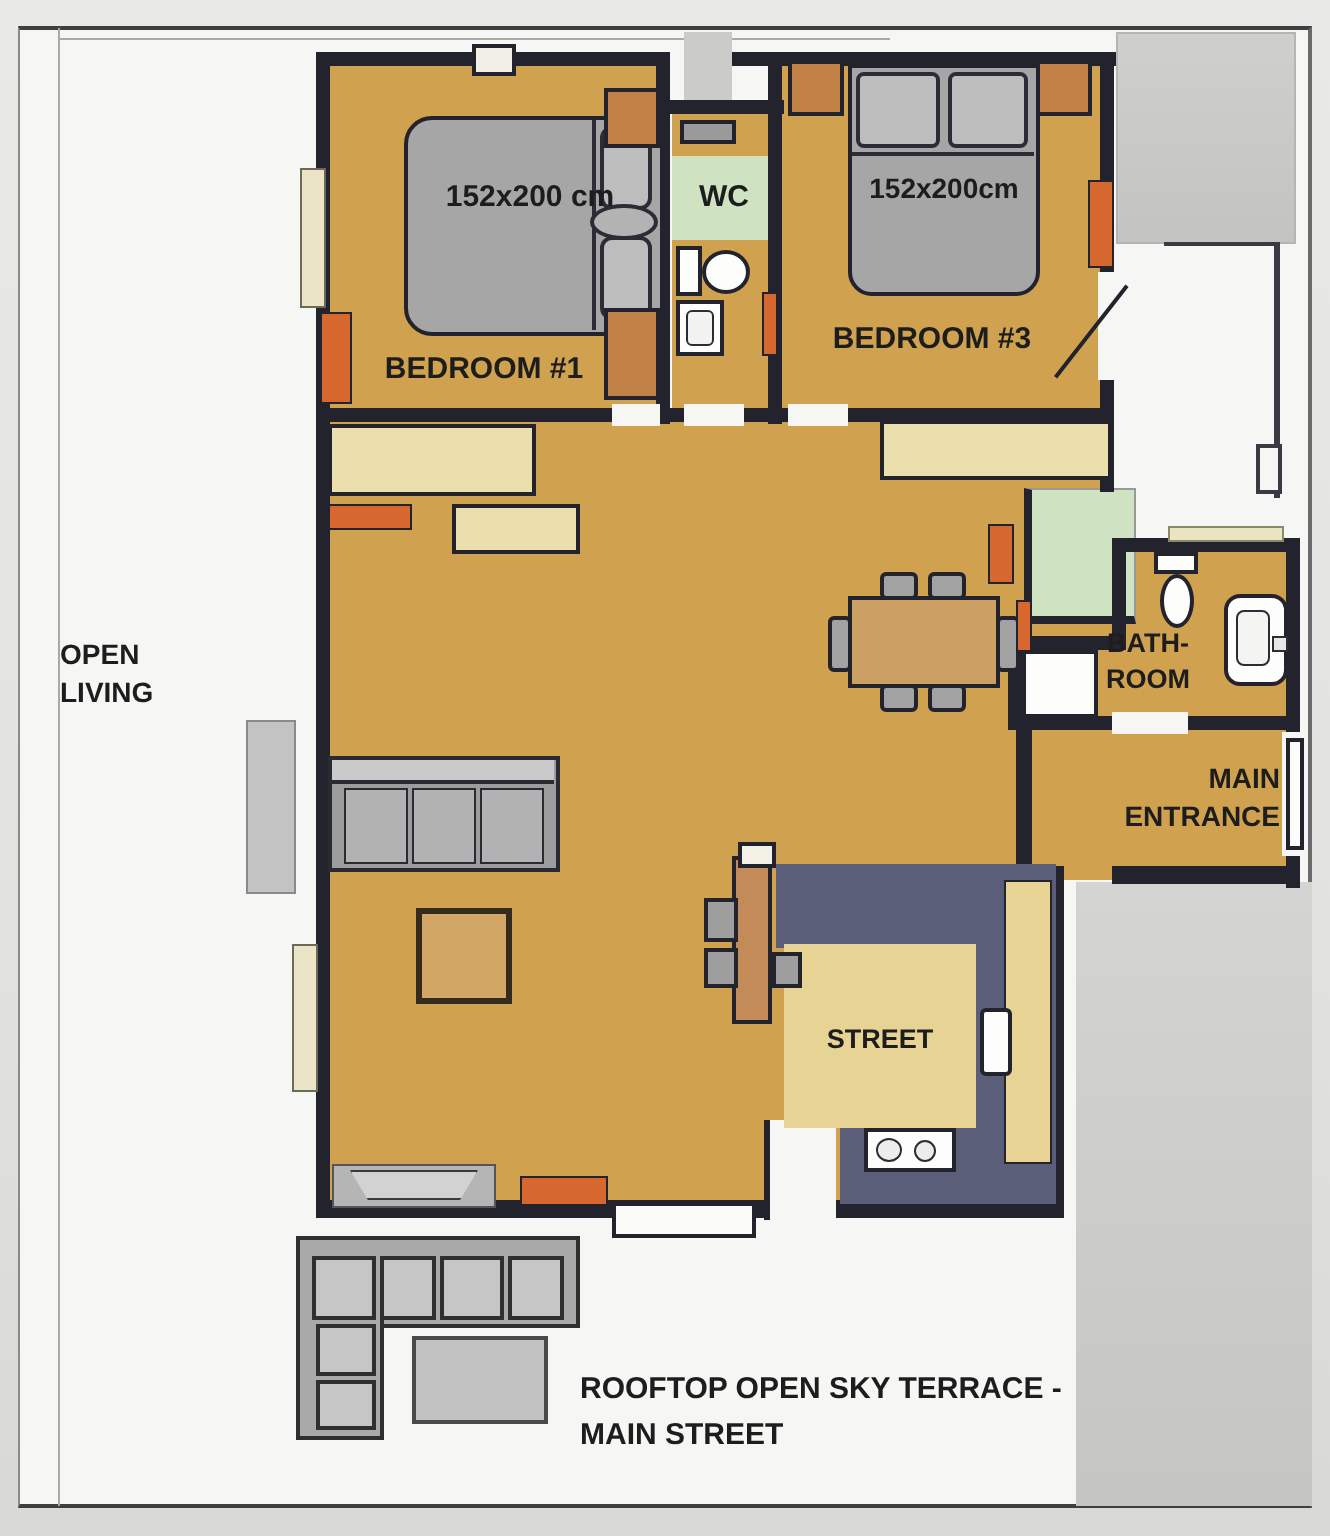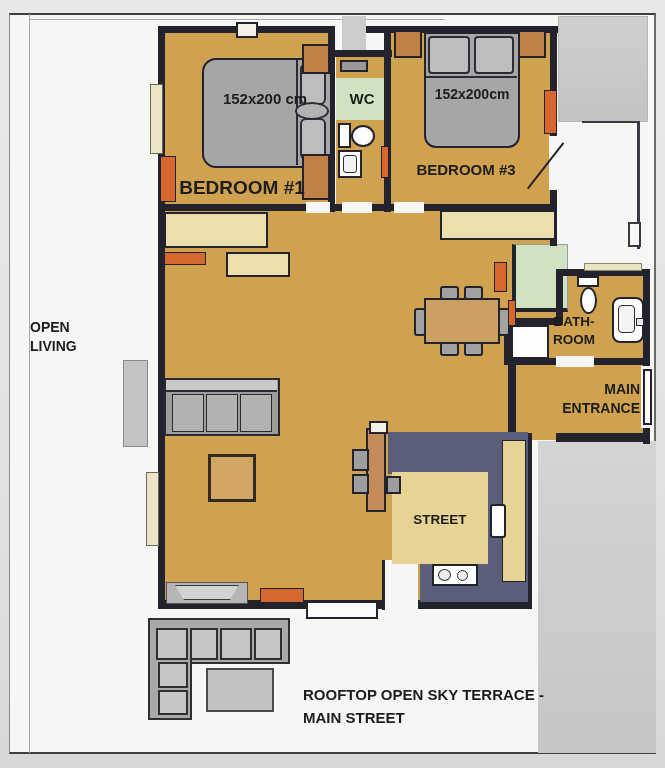--- a/index.html
+++ b/index.html
@@ -186,31 +186,31 @@
     <div class="cushion abs" style="left:8px;top:2px;width:30px;height:26px;"></div>
     <div class="cushion abs" style="left:8px;top:30px;width:30px;height:25px;"></div>
   </div>
   <div class="abs" style="left:206px;top:668px;width:68px;height:44px;background:#c2c2c2;border:2px solid #4a4a4a;"></div>
 
   <div class="lbl" style="left:30px;top:318px;font-size:14px;">
     <div>OPEN</div>
     <div>LIVING</div>
   </div>
   <div class="lbl ctr" style="left:210px;top:89px;width:110px;font-size:15px;">152x200 cm</div>
-  <div class="lbl ctr" style="left:172px;top:175px;width:140px;font-size:19px;">BEDROOM #1</div>
+  <div class="lbl ctr" style="left:172px;top:175px;width:140px;font-size:15px;">BEDROOM #1</div>
   <div class="lbl ctr" style="left:336px;top:89px;width:52px;font-size:15px;">WC</div>
   <div class="lbl ctr" style="left:424px;top:85px;width:96px;font-size:14px;">152x200cm</div>
   <div class="lbl ctr" style="left:398px;top:160px;width:136px;font-size:15px;">BEDROOM #3</div>
   <div class="lbl" style="left:552px;top:380px;width:88px;font-size:14px;text-align:right;">
     <div>MAIN</div>
     <div>ENTRANCE</div>
   </div>
   <div class="lbl ctr" style="left:545px;top:313px;width:58px;font-size:13.5px;">
     <div>BATH-</div>
     <div>ROOM</div>
   </div>
   <div class="lbl ctr" style="left:390px;top:511px;width:100px;font-size:13.5px;">STREET</div>
-  <div class="lbl" style="left:303px;top:684px;font-size:15px;line-height:1.5;">
+  <div class="lbl" style="left:290px;top:684px;font-size:15px;line-height:1.5;">
     <div>ROOFTOP OPEN SKY TERRACE -</div>
     <div>MAIN STREET</div>
   </div>
 
 </div>
 
 </body></html>

